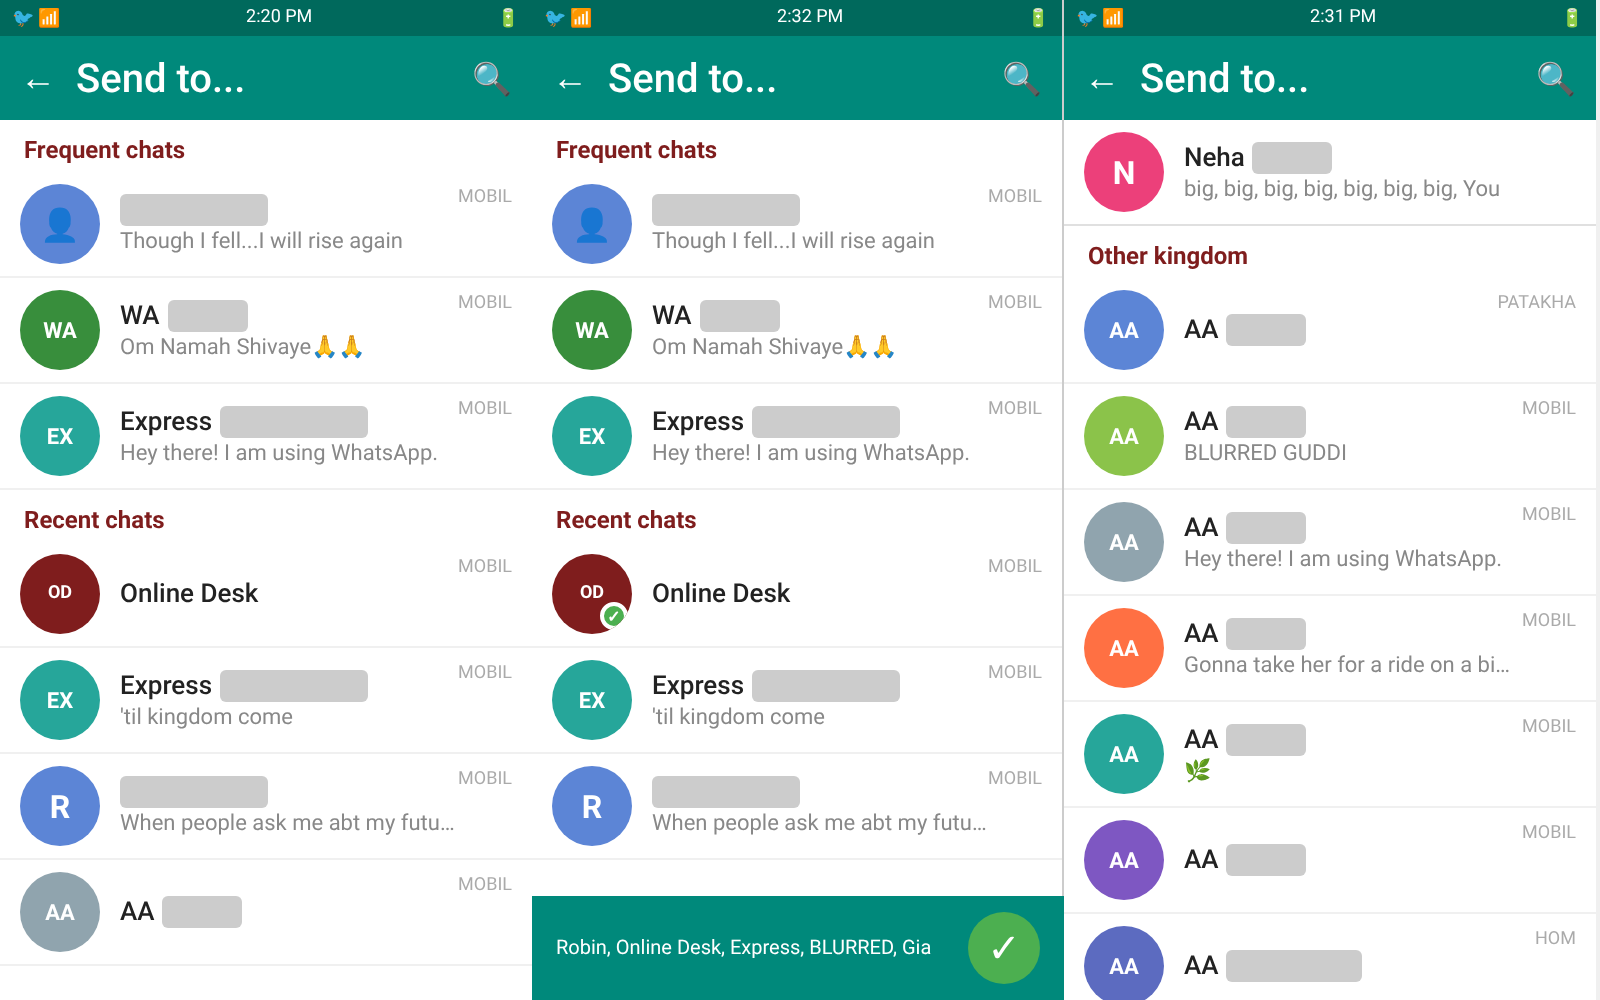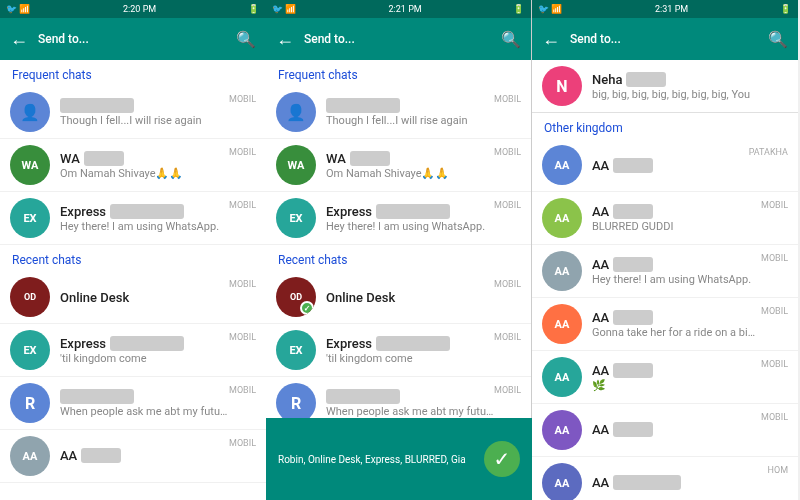--- a/index.html
+++ b/index.html
@@ -45,37 +45,37 @@
       background: #00897b;
       color: white;
       height: 42px;
       display: flex;
       align-items: center;
       padding: 0 10px;
       gap: 10px;
     }
     .header .title {
       flex: 1;
-      font-size: 12px;
+      font-size: 20px;
       font-weight: 500;
     }
     .back-arrow {
       font-size: 18px;
       cursor: pointer;
     }
     .search-icon-btn {
       font-size: 16px;
       cursor: pointer;
     }
 
     
     .section-header {
-      color: #1d4ed8;
+      color: #7f1d1d;
       font-size: 12px;
-      font-weight: 400;
+      font-weight: 700;
       padding: 8px 12px 4px;
       background: #fff;
     }
 
     
     .contact-item {
       display: flex;
       align-items: center;
       padding: 6px 10px;
       border-bottom: 1px solid #f0f0f0;
@@ -157,21 +157,21 @@
       justify-content: center;
       font-size: 8px;
       color: white;
       border: 2px solid white;
     }
 
     
     .selection-bar {
       background: #00897b;
       color: white;
-      padding: 23px 12px;
+      padding: 8px 12px;
       font-size: 11px;
       display: flex;
       align-items: center;
       justify-content: space-between;
       position: absolute;
       bottom: 0;
       left: 0;
       right: 0;
     }
     .selection-circle {
@@ -309,21 +309,21 @@
 </div>
 
 <div class="panel-wrapper">
   <div class="panel">
 
     <div class="status-bar">
       <div class="icons">
         <span>🐦</span>
         <span>📶</span>
       </div>
-      <span>2:21 PM</span>
+      <span>2:32 PM</span>
       <div class="icons">
         <span>🔋</span>
       </div>
     </div>
 
     <div class="header">
       <span class="back-arrow">←</span>
       <span class="title">Send to...</span>
       <span class="search-icon-btn">🔍</span>
     </div>

